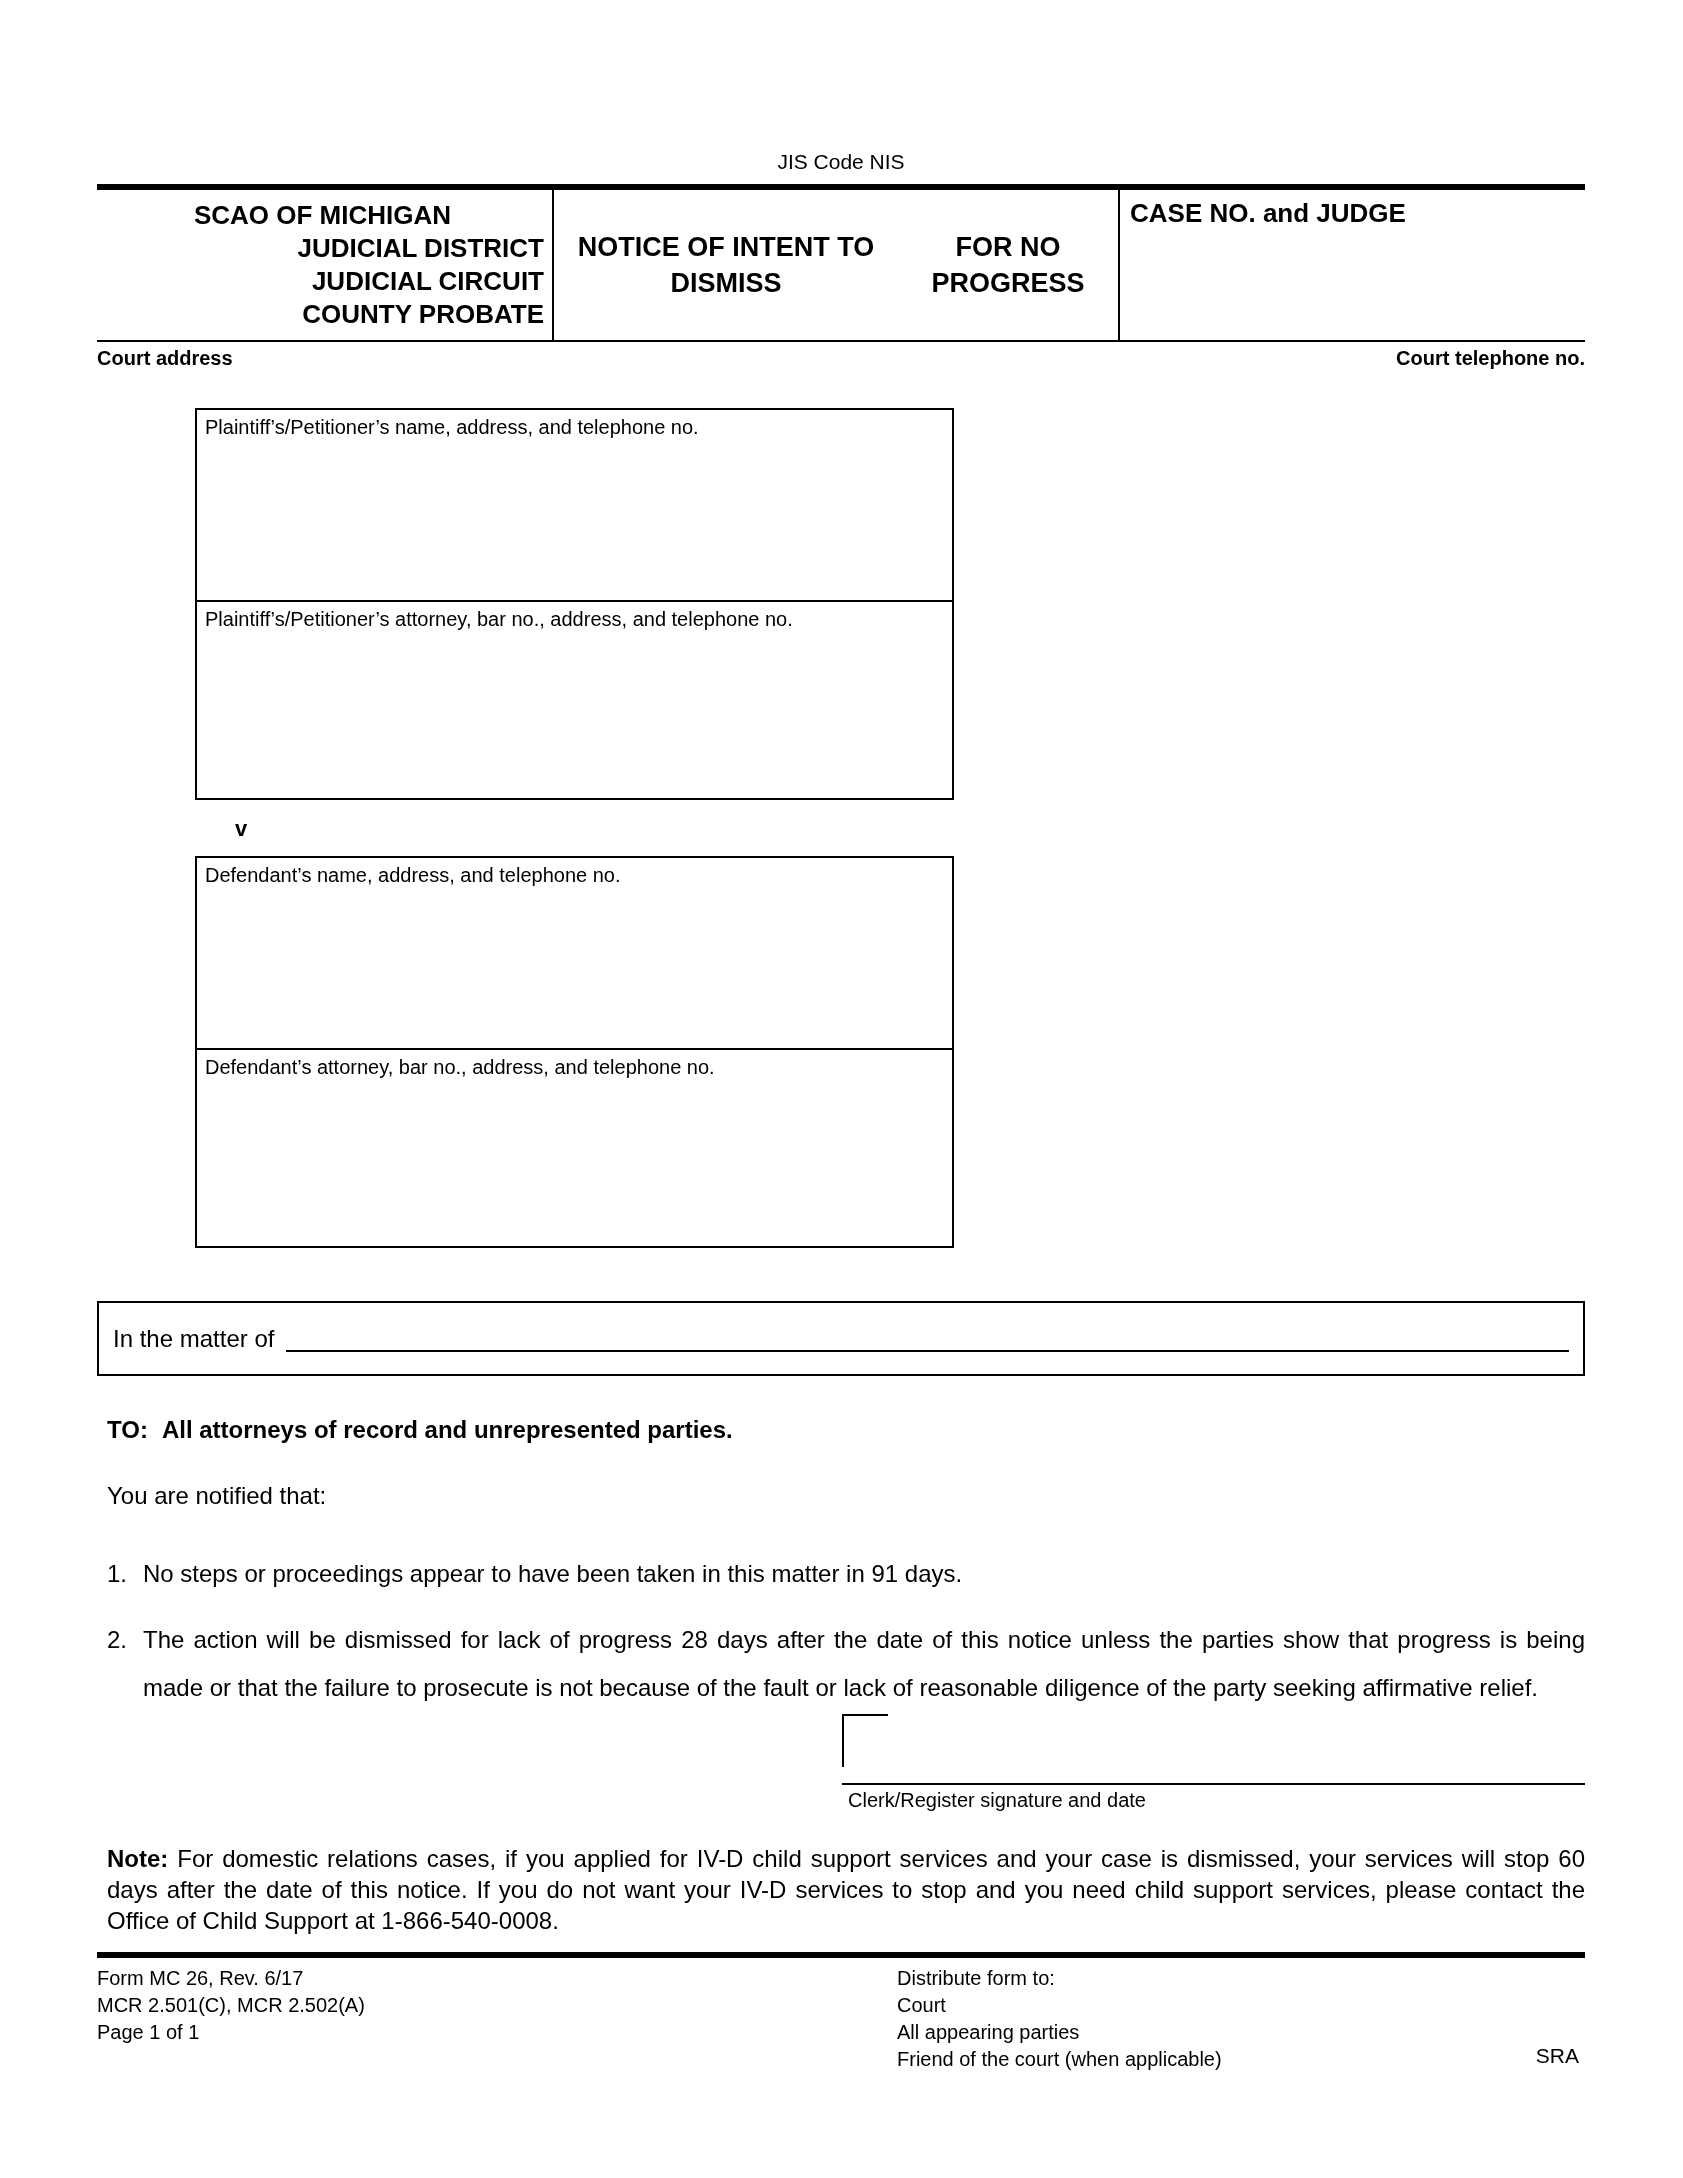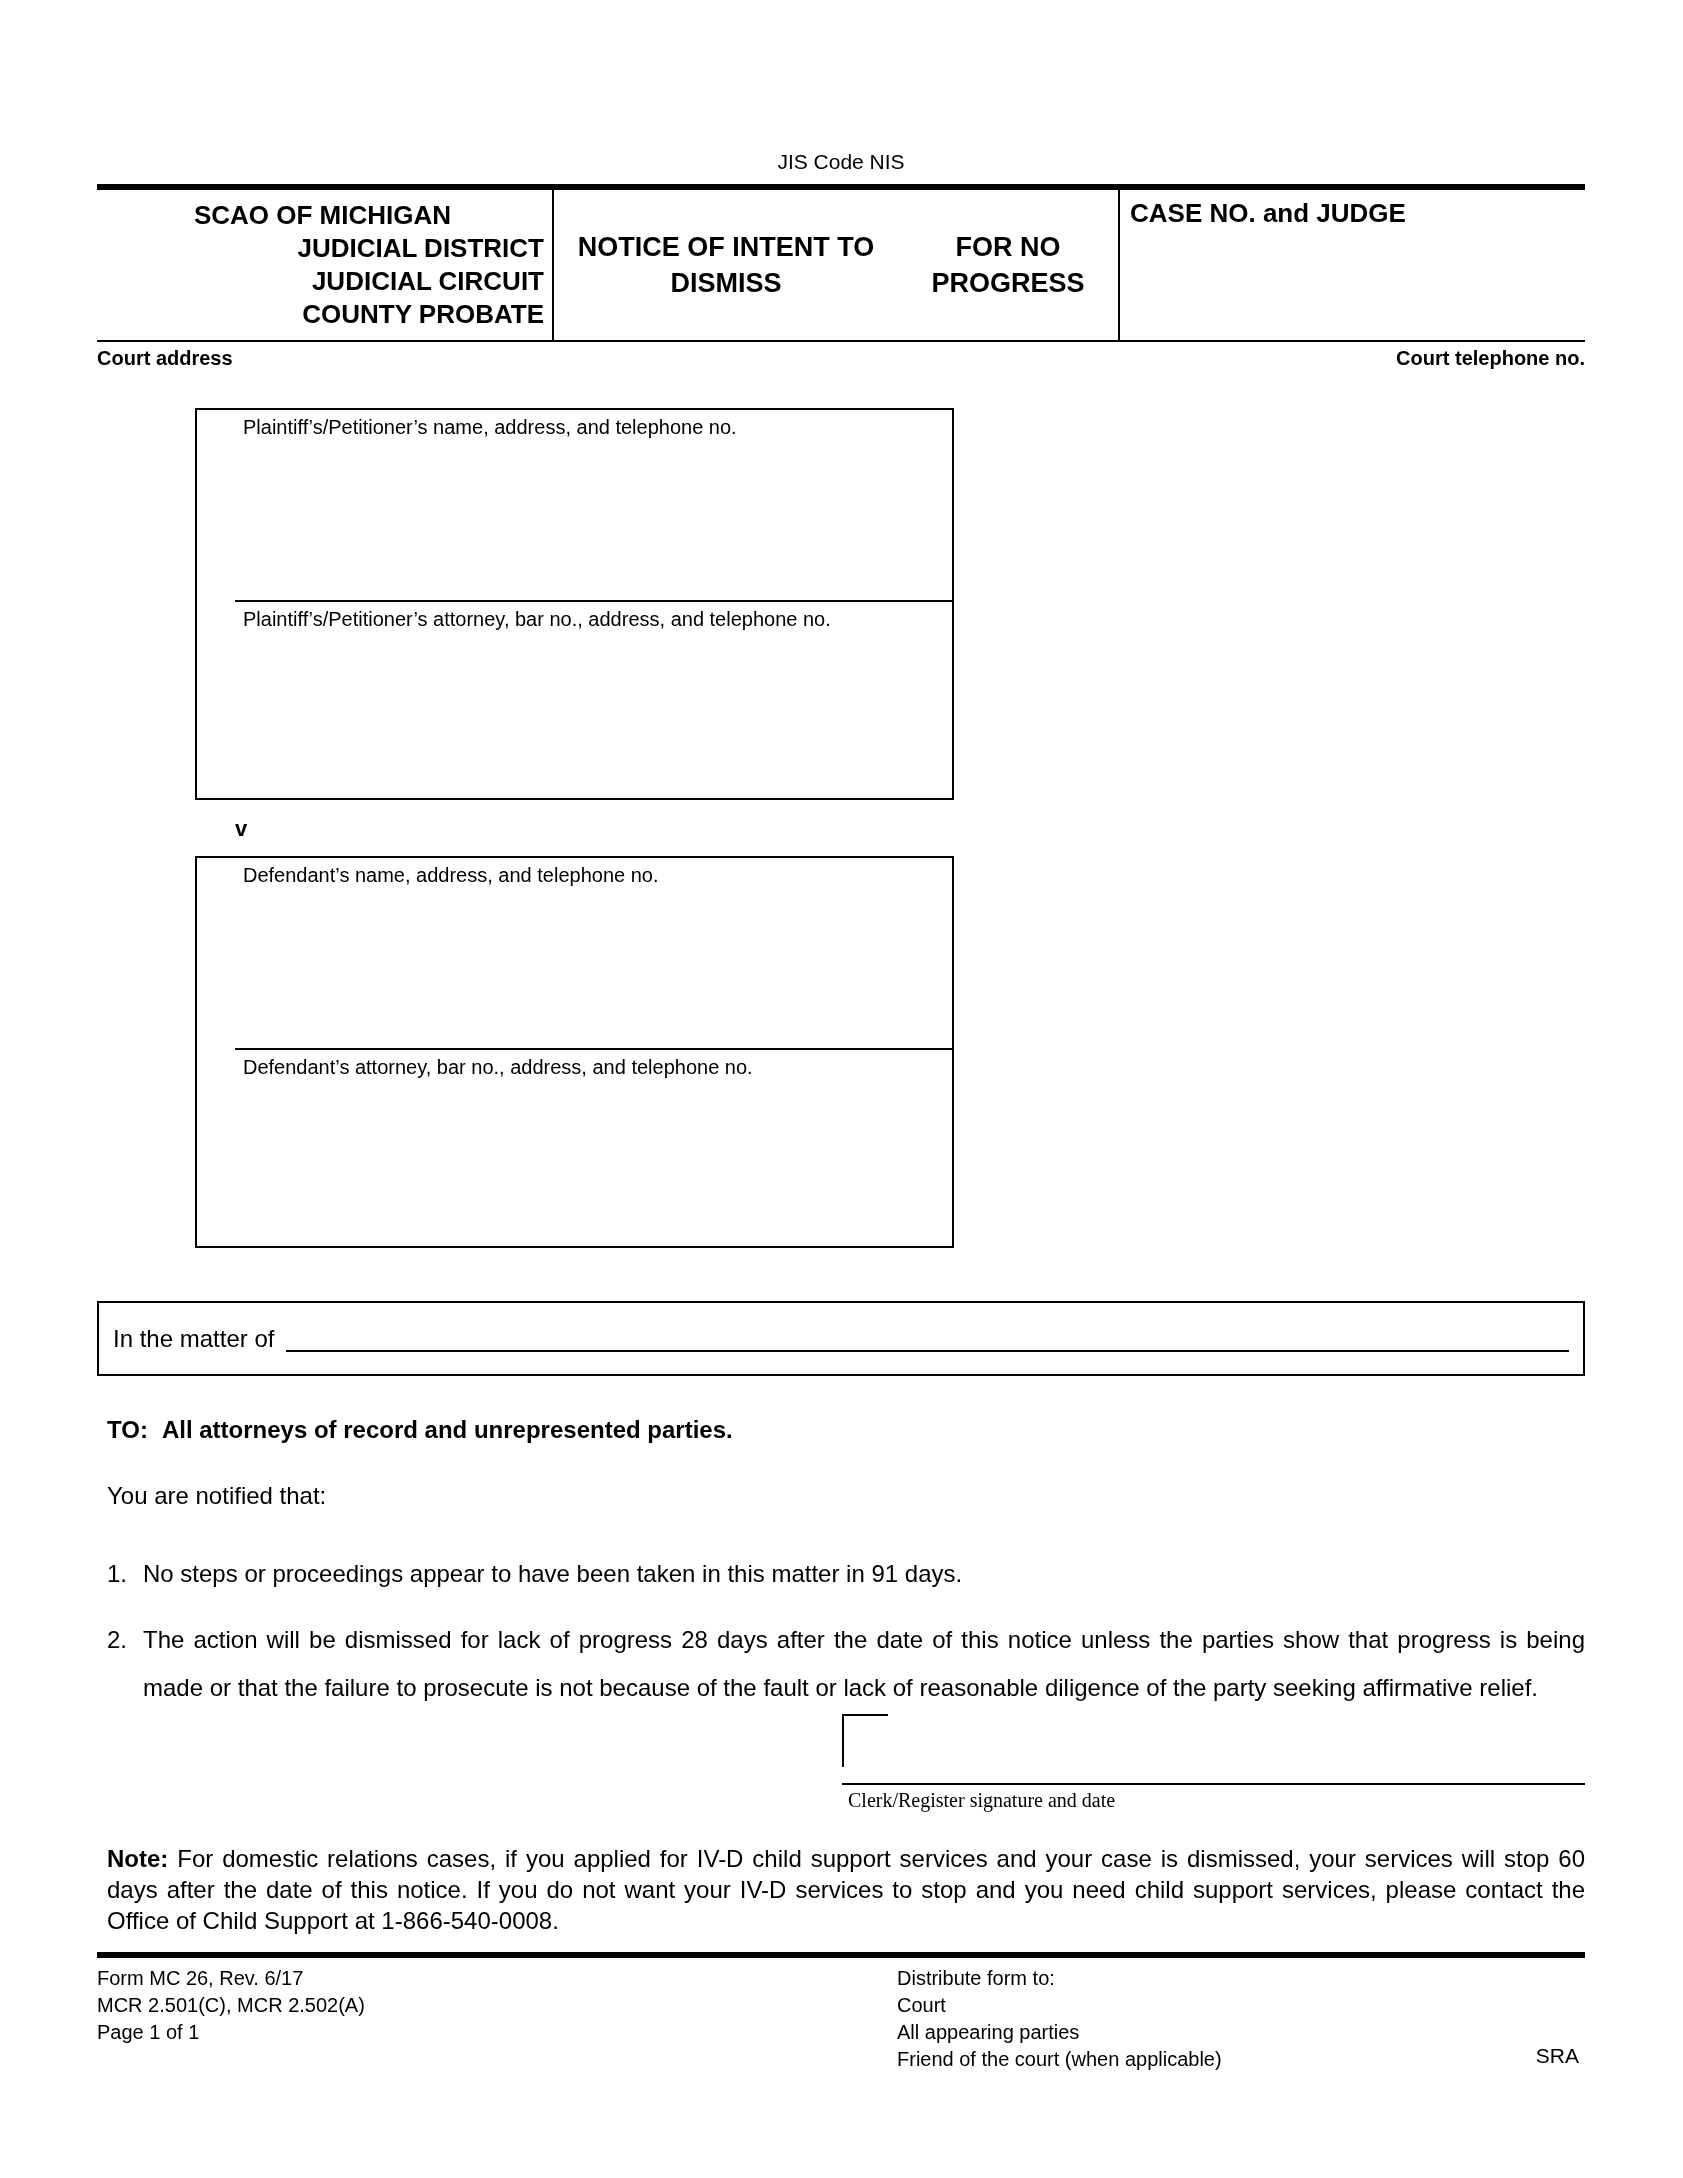--- a/index.html
+++ b/index.html
@@ -17,40 +17,40 @@
   .hcell-left .line-right { text-align:right; padding-right:4px; }
   .hcell-mid { width:566px; border-right:2px solid #000; border-bottom:2px solid #000;
                display:flex; flex-direction:row; justify-content:center; align-items:center;
                font-weight:bold; font-size:27px; line-height:36px; text-align:center; }
   .hcell-right { flex:1; border-bottom:2px solid #000; padding:8px 10px; font-weight:bold; font-size:26px; }
 
   .court-row { display:flex; justify-content:space-between; font-size:20px; font-weight:bold; margin-top:5px; }
 
   .parties { margin-left:98px; margin-top:38px; width:759px; }
   .pbox { border:2px solid #000; background:#fff; }
-  .pcell { padding:6px 8px; font-size:20px;margin-left:38px; }
+  .pcell { padding:6px 8px; font-size:20px; }
   .pcell-name { height:190px; }
   .pcell-atty { height:198px; border-top:2px solid #000; }
   .versus { margin:16px 0 14px 40px; font-weight:bold; font-size:22px; }
 
   .matter-box { margin-top:53px; border:2px solid #000; height:75px; display:flex;
                 align-items:center; padding:0 14px; font-size:24px; }
   .matter-line { flex:1; margin-left:12px; height:26px; border-bottom:2px solid #000; }
 
   .body-text { padding-left:10px; font-size:24px; }
   .to-line { margin-top:40px; font-weight:bold; }
   .to-line .to-rest { margin-left:14px; }
   .notified { margin-top:38px; }
   .item { display:flex; line-height:48px; }
   .item-1 { margin-top:40px; }
   .item-2 { margin-top:18px; }
   .item .num { width:36px; flex-shrink:0; }
   .item .txt { flex:1; text-align:justify; }
 
-  .sig-area { position:relative; height:105px; margin-top:2px;font-family:Liberation Serif, serif; }
+  .sig-area { position:relative; height:105px; margin-top:2px; }
   .corner-mark { position:absolute; left:735px; top:0; width:46px; height:53px;
                  border-left:2px solid #000; border-top:2px solid #000; }
   .sig-line { position:absolute; left:735px; right:0; top:69px; border-top:2px solid #000; }
   .sig-label { position:absolute; left:741px; top:75px; font-size:20px; }
 
   .note { margin-top:24px; font-size:24px; line-height:31px; text-align:justify; }
   .note .note-label { font-weight:bold; }
 
   .footer { margin-top:16px; border-top:6px solid #000; padding-top:7px; position:relative;
             font-size:20px; line-height:27px; height:127px; }

